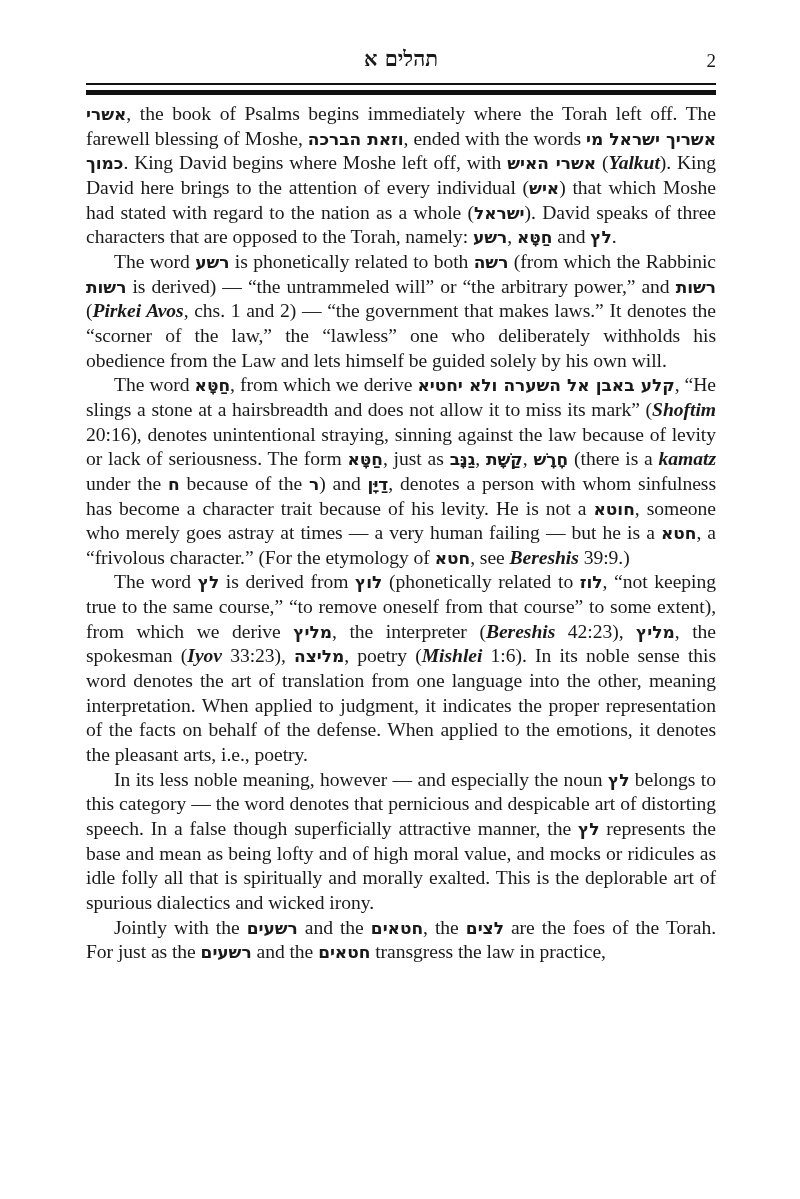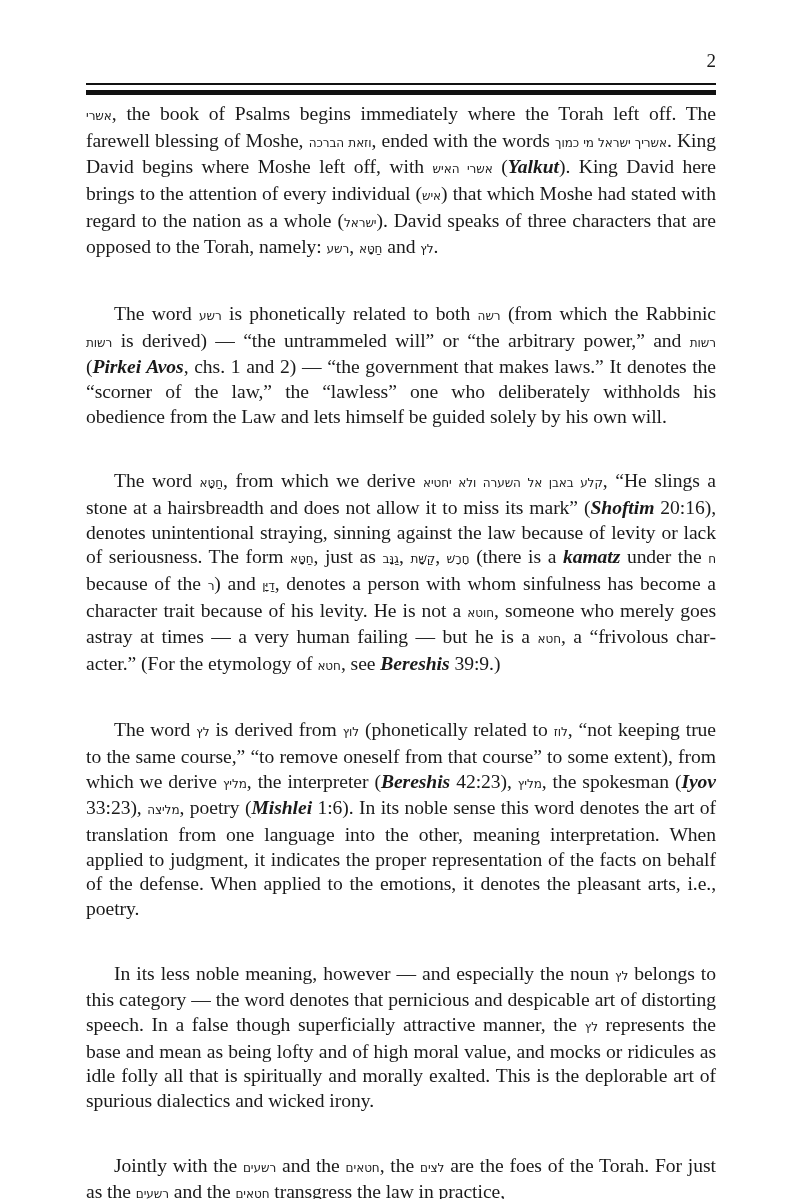--- a/index.html
+++ b/index.html
@@ -14,28 +14,29 @@
     font-family: "Liberation Serif", serif; font-size: 19px;
   }
   .rule-thin { position: absolute; left: 86px; width: 630px; top: 83px; height: 2px; background: #111; }
   .rule-thick { position: absolute; left: 86px; width: 630px; top: 90px; height: 5px; background: #111; }
   .body-text {
     position: absolute; left: 86px; top: 102px; width: 630px;
     font-family: "Liberation Serif", serif; font-size: 19.6px; line-height: 24.65px;
     text-align: justify; hyphens: manual; letter-spacing: -0.05px;
   }
   .body-text p { margin: 0; }
-  .body-text p.indent { text-indent: 28px; margin-top: 40px; }
-  .heb { font-family: "DejaVu Sans", sans-serif; font-weight: normal; font-size: 12px; unicode-bidi: isolate; direction: rtl; }
+  .body-text p.indent { text-indent: 28px; }
+  .heb { font-family: "DejaVu Sans", sans-serif; font-weight: bold; font-size: 17px; unicode-bidi: isolate; direction: rtl; }
   i { font-style: italic; font-weight: bold; }
 </style>
 </head>
 <body>
 
 <div class="page-header">
+  <div class="running-head">תהלים א</div>
   <div class="page-number">2</div>
 </div>
 <div class="rule-thin"></div>
 <div class="rule-thick"></div>
 
 <div class="body-text" id="body-text">
     <p class=""><span class="heb" dir="rtl">אשרי</span><span>, the book of Psalms begins immediately where the Torah left off. The farewell blessing of Moshe, </span><span class="heb" dir="rtl">וזאת הברכה</span><span>, ended with the words </span><span class="heb" dir="rtl">אשריך ישראל מי כמוך</span><span>. King David begins where Moshe left off, with </span><span class="heb" dir="rtl">אשרי האיש</span><span> (</span><i>Yalkut</i><span>). King David here brings to the attention of every individual (</span><span class="heb" dir="rtl">איש</span><span>) that which Moshe had stated with regard to the nation as a whole (</span><span class="heb" dir="rtl">ישראל</span><span>). David speaks of three characters that are opposed to the Torah, namely: </span><span class="heb" dir="rtl">רשע</span><span>, </span><span class="heb" dir="rtl">חַטָּא</span><span> and </span><span class="heb" dir="rtl">לץ</span><span>.</span></p>
     <p class="indent"><span>The word </span><span class="heb" dir="rtl">רשע</span><span> is phonetically related to both </span><span class="heb" dir="rtl">רשה</span><span> (from which the Rabbinic </span><span class="heb" dir="rtl">רשות</span><span> is derived) — “the untrammeled will” or “the arbitrary power,” and </span><span class="heb" dir="rtl">רשות</span><span> (</span><i>Pirkei Avos</i><span>, chs. 1 and 2) — “the government that makes laws.” It denotes the “scorner of the law,” the “lawless” one who deliberately withholds his obedience from the Law and lets himself be guided solely by his own will.</span></p>
     <p class="indent"><span>The word </span><span class="heb" dir="rtl">חַטָּא</span><span>, from which we derive </span><span class="heb" dir="rtl">קלע באבן אל השערה ולא יחטיא</span><span>, “He slings a stone at a hairsbreadth and does not allow it to miss its mark” (</span><i>Shoftim</i><span> 20:16), denotes unintentional straying, sinning against the law because of levity or lack of seriousness. The form </span><span class="heb" dir="rtl">חַטָּא</span><span>, just as </span><span class="heb" dir="rtl">גַנָּב</span><span>, </span><span class="heb" dir="rtl">קַשָּׁת</span><span>, </span><span class="heb" dir="rtl">חָרָשׁ</span><span> (there is a </span><i>kamatz</i><span> under the </span><span class="heb" dir="rtl">ח</span><span> because of the </span><span class="heb" dir="rtl">ר</span><span>) and </span><span class="heb" dir="rtl">דַיָּן</span><span>, denotes a person with whom sinfulness has become a character trait because of his levity. He is not a </span><span class="heb" dir="rtl">חוטא</span><span>, someone who merely goes astray at times — a very human failing — but he is a </span><span class="heb" dir="rtl">חטא</span><span>, a “frivolous char­acter.” (For the etymology of </span><span class="heb" dir="rtl">חטא</span><span>, see </span><i>Bereshis</i><span> 39:9.)</span></p>
     <p class="indent"><span>The word </span><span class="heb" dir="rtl">לץ</span><span> is derived from </span><span class="heb" dir="rtl">לוץ</span><span> (phonetically related to </span><span class="heb" dir="rtl">לוז</span><span>, “not keeping true to the same course,” “to remove oneself from that course” to some extent), from which we derive </span><span class="heb" dir="rtl">מליץ</span><span>, the interpreter (</span><i>Bereshis</i><span> 42:23), </span><span class="heb" dir="rtl">מליץ</span><span>, the spokesman (</span><i>Iyov</i><span> 33:23), </span><span class="heb" dir="rtl">מליצה</span><span>, poetry (</span><i>Mishlei</i><span> 1:6). In its noble sense this word denotes the art of translation from one language into the other, meaning interpretation. When applied to judgment, it indicates the proper representation of the facts on behalf of the defense. When applied to the emotions, it denotes the pleasant arts, i.e., poetry.</span></p>

